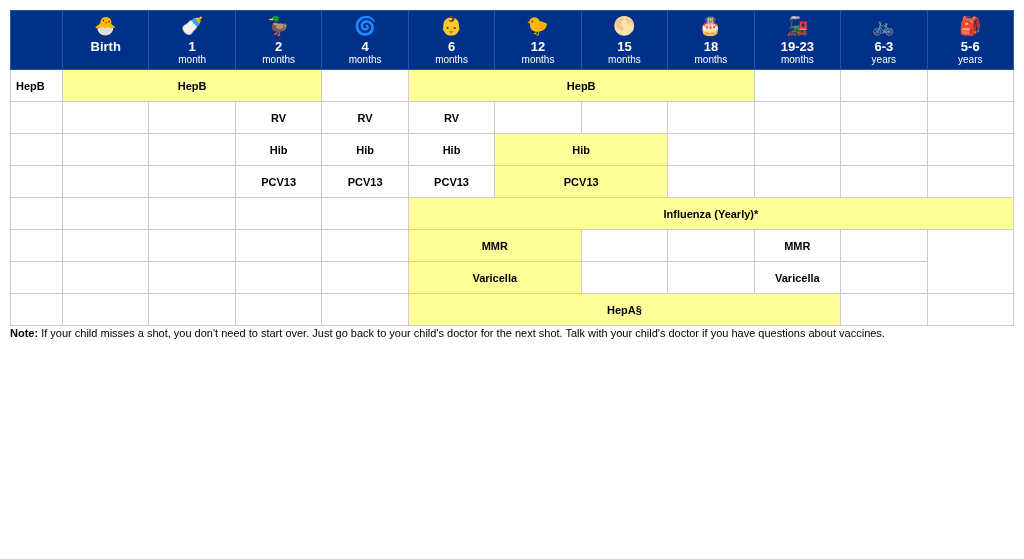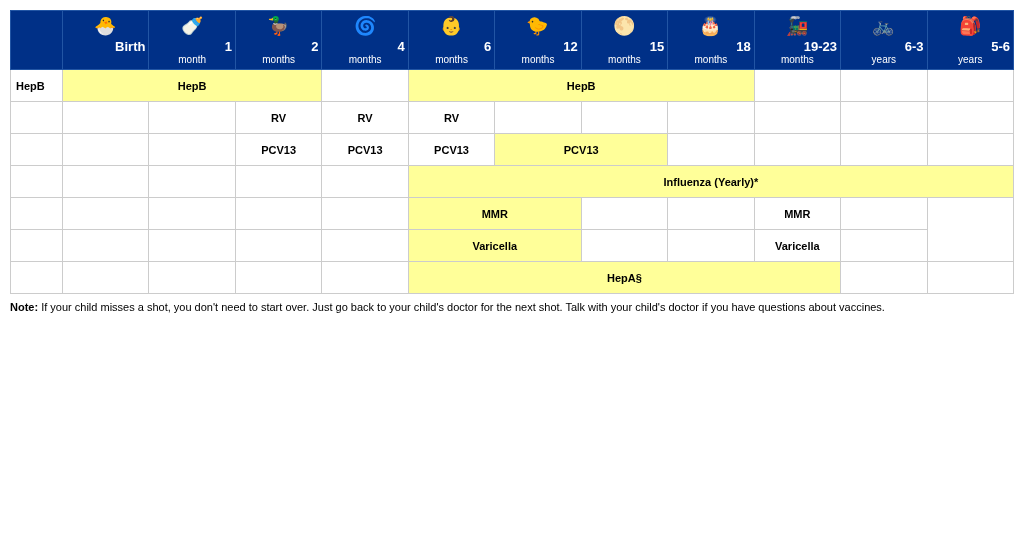--- a/index.html
+++ b/index.html
@@ -22,21 +22,20 @@
       padding: 4px 3px;
       border: 1px solid #2255a4;
       font-size: 11px;
       font-weight: bold;
       min-width: 60px;
     }
     .vaccine-table th .age-label {
       display: block;
       font-size: 13px;
       font-weight: bold;
-      text-align: right;
     }
     .vaccine-table th .age-sub {
       display: block;
       font-size: 10px;
       font-weight: normal;
     }
     .vaccine-table th .icon {
       font-size: 18px;
       display: block;
       margin-bottom: 2px;
@@ -58,21 +57,21 @@
       color: #000;
     }
     .yellow-cell {
       background-color: #ffff99;
       color: #000;
     }
     .empty-cell {
       background: #fff;
     }
     .note {
-      margin-top: 6px;
+      margin-top: 0;
       font-size: 11px;
       color: #000;
       line-height: 1.4;
     }
     .note b {
       font-weight: bold;
     }
   </style>
 </head>
 <body>
@@ -157,20 +156,33 @@
         <td class="empty-cell"></td>
         <td class="empty-cell"></td>
         <td class="empty-cell"></td>
         <td class="empty-cell"></td>
         <td class="empty-cell"></td>
       </tr>
       <tr>
         <td class="vaccine-label"></td>
         <td class="empty-cell"></td>
         <td class="empty-cell"></td>
+        <td>Hib</td>
+        <td>Hib</td>
+        <td>Hib</td>
+        <td colspan="2" class="yellow-cell">Hib</td>
+        <td class="empty-cell"></td>
+        <td class="empty-cell"></td>
+        <td class="empty-cell"></td>
+        <td class="empty-cell"></td>
+      </tr>
+      <tr>
+        <td class="vaccine-label"></td>
+        <td class="empty-cell"></td>
+        <td class="empty-cell"></td>
         <td>PCV13</td>
         <td>PCV13</td>
         <td>PCV13</td>
         <td colspan="2" class="yellow-cell">PCV13</td>
         <td class="empty-cell"></td>
         <td class="empty-cell"></td>
         <td class="empty-cell"></td>
         <td class="empty-cell"></td>
       </tr>
       <tr>

